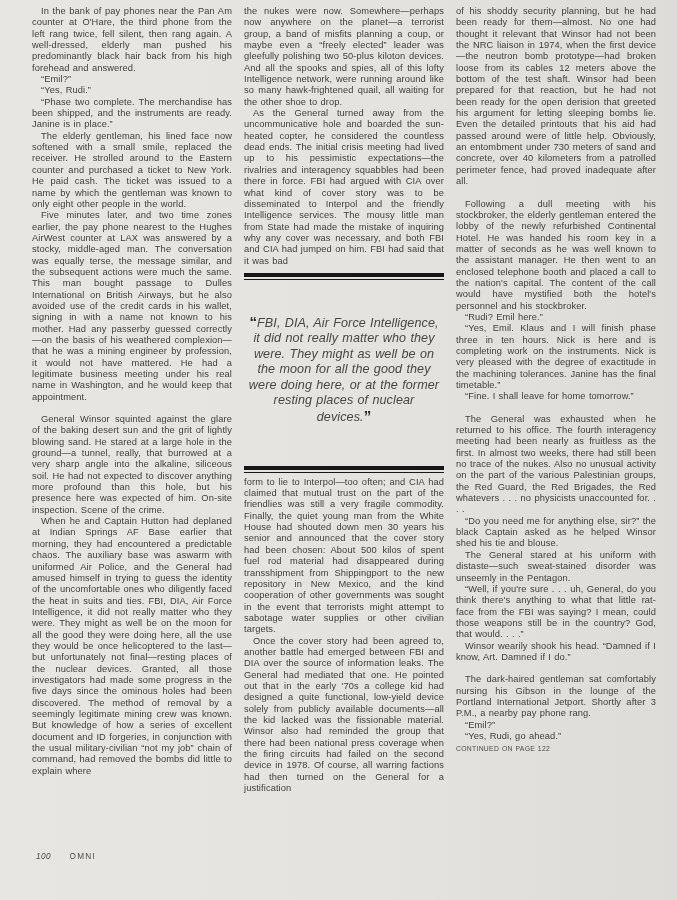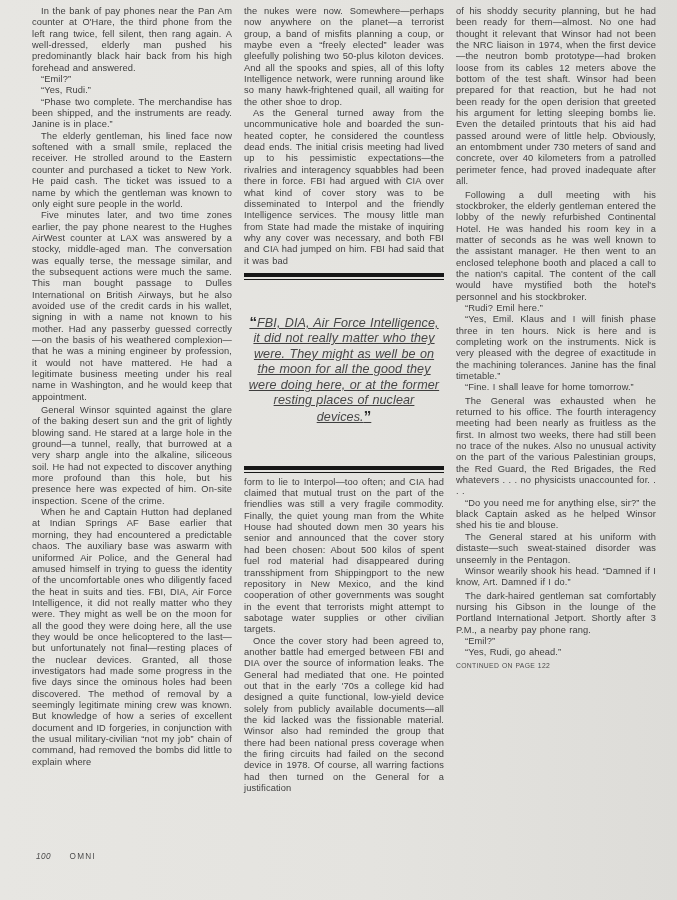--- a/index.html
+++ b/index.html
@@ -21,32 +21,31 @@
   .col {
     width: 200px;
     font-size: 9.3px;
     line-height: 11.35px;
     text-align: justify;
     letter-spacing: 0.1px;
     word-spacing: 0.6px;
   }
   p.para { margin: 0; }
   p.indent { text-indent: 9px; }
-  p.break { margin-top: 2px; }
+  p.break { margin-top: 11px; }
   p.note {
     font-size: 6.8px;
     letter-spacing: 0.3px;
     text-align: left;
     margin-top: 1px;
     color: #4a4a4a;
   }
   
   .pullquote {
     margin: 6px 0 4px 0;
-    text-decoration: underline;
   }
   .rule {
     border-top: 4px solid #171717;
     border-bottom: 1px solid #171717;
     height: 2px;
   }
   .pq-body {
     padding: 34px 2px 40px 2px;
     text-align: center;
     font-style: italic;
@@ -76,21 +75,21 @@
 <body>
 
 <div class="page">
   <div class="cols">
 
     <div class="col">
         <p class="para indent">In the bank of pay phones near the Pan Am counter at O'Hare, the third phone from the left rang twice, fell silent, then rang again. A well-dressed, elderly man pushed his predominantly black hair back from his high forehead and answered.</p>
         <p class="para indent">“Emil?”</p>
         <p class="para indent">“Yes, Rudi.”</p>
         <p class="para indent">“Phase two complete. The merchandise has been shipped, and the instruments are ready. Janine is in place.”</p>
-        <p class="para indent">The elderly gentleman, his lined face now softened with a small smile, replaced the receiver. He strolled around to the Eastern counter and purchased a ticket to New York. He paid cash. The ticket was issued to a name by which the gentleman was known to only eight sure people in the world.</p>
+        <p class="para indent">The elderly gentleman, his lined face now softened with a small smile, replaced the receiver. He strolled around to the Eastern counter and purchased a ticket to New York. He paid cash. The ticket was issued to a name by which the gentleman was known to only eight other people in the world.</p>
         <p class="para indent">Five minutes later, and two time zones earlier, the pay phone nearest to the Hughes AirWest counter at LAX was answered by a stocky, middle-aged man. The conversation was equally terse, the message similar, and the subsequent actions were much the same. This man bought passage to Dulles International on British Airways, but he also avoided use of the credit cards in his wallet, signing in with a name not known to his mother. Had any passerby guessed correctly—on the basis of his weathered complexion—that he was a mining engineer by profession, it would not have mattered. He had a legitimate business meeting under his real name in Washington, and he would keep that appointment.</p>
         <p class="para indent break">General Winsor squinted against the glare of the baking desert sun and the grit of lightly blowing sand. He stared at a large hole in the ground—a tunnel, really, that burrowed at a very sharp angle into the alkaline, siliceous soil. He had not expected to discover anything more profound than this hole, but his presence here was expected of him. On-site inspection. Scene of the crime.</p>
         <p class="para indent">When he and Captain Hutton had deplaned at Indian Springs AF Base earlier that morning, they had encountered a predictable chaos. The auxiliary base was aswarm with uniformed Air Police, and the General had amused himself in trying to guess the identity of the uncomfortable ones who diligently faced the heat in suits and ties. FBI, DIA, Air Force Intelligence, it did not really matter who they were. They might as well be on the moon for all the good they were doing here, all the use they would be once helicoptered to the last—but unfortunately not final—resting places of the nuclear devices. Granted, all those investigators had made some progress in the five days since the ominous holes had been discovered. The method of removal by a seemingly legitimate mining crew was known. But knowledge of how a series of excellent document and ID forgeries, in conjunction with the usual military-civilian “not my job” chain of command, had removed the bombs did little to explain where</p>
       </div>
 
     <div class="col">
       <div>
           <p class="para flush">the nukes were now. Somewhere—perhaps now anywhere on the planet—a terrorist group, a band of misfits planning a coup, or maybe even a “freely elected” leader was gleefully polishing two 50-plus kiloton devices. And all the spooks and spies, all of this lofty Intelligence network, were running around like so many hawk-frightened quail, all waiting for the other shoe to drop.</p>
           <p class="para indent">As the General turned away from the uncommunicative hole and boarded the sun-heated copter, he considered the countless dead ends. The initial crisis meeting had lived up to his pessimistic expectations—the rivalries and interagency squabbles had been there in force. FBI had argued with CIA over what kind of cover story was to be disseminated to Interpol and the friendly Intelligence services. The mousy little man from State had made the mistake of inquiring why any cover was necessary, and both FBI and CIA had jumped on him. FBI had said that it was bad</p>
         </div>
@@ -109,20 +108,21 @@
 
     <div class="col">
         <p class="para flush">of his shoddy security planning, but he had been ready for them—almost. No one had thought it relevant that Winsor had not been the NRC liaison in 1974, when the first device—the neutron bomb prototype—had broken loose from its cables 12 meters above the bottom of the test shaft. Winsor had been prepared for that reaction, but he had not been ready for the open derision that greeted his argument for letting sleeping bombs lie. Even the detailed printouts that his aid had passed around were of little help. Obviously, an entombment under 730 meters of sand and concrete, over 40 kilometers from a patrolled perimeter fence, had proved inadequate after all.</p>
         <p class="para indent break">Following a dull meeting with his stockbroker, the elderly gentleman entered the lobby of the newly refurbished Continental Hotel. He was handed his room key in a matter of seconds as he was well known to the assistant manager. He then went to an enclosed telephone booth and placed a call to the nation's capital. The content of the call would have mystified both the hotel's personnel and his stockbroker.</p>
         <p class="para indent">“Rudi? Emil here.”</p>
         <p class="para indent">“Yes, Emil. Klaus and I will finish phase three in ten hours. Nick is here and is completing work on the instruments. Nick is very pleased with the degree of exactitude in the machining tolerances. Janine has the final timetable.”</p>
         <p class="para indent">“Fine. I shall leave for home tomorrow.”</p>
         <p class="para indent break">The General was exhausted when he returned to his office. The fourth interagency meeting had been nearly as fruitless as the first. In almost two weeks, there had still been no trace of the nukes. Also no unusual activity on the part of the various Palestinian groups, the Red Guard, the Red Brigades, the Red whatevers . . . no physicists unaccounted for. . . .</p>
         <p class="para indent">“Do you need me for anything else, sir?” the black Captain asked as he helped Winsor shed his tie and blouse.</p>
         <p class="para indent">The General stared at his uniform with distaste—such sweat-stained disorder was unseemly in the Pentagon.</p>
+        <p class="para indent">“Well, if you're sure . . . uh, General, do you think there's anything to what that little rat-face from the FBI was saying? I mean, could those weapons still be in the country? God, that would. . . .”</p>
         <p class="para indent">Winsor wearily shook his head. “Damned if I know, Art. Damned if I do.”</p>
         <p class="para indent break">The dark-haired gentleman sat comfortably nursing his Gibson in the lounge of the Portland International Jetport. Shortly after 3 P.M., a nearby pay phone rang.</p>
         <p class="para indent">“Emil?”</p>
         <p class="para indent">“Yes, Rudi, go ahead.”</p>
         <p class="para note">CONTINUED ON PAGE 122</p>
       </div>
 
   </div>
 
   <div class="footer">

